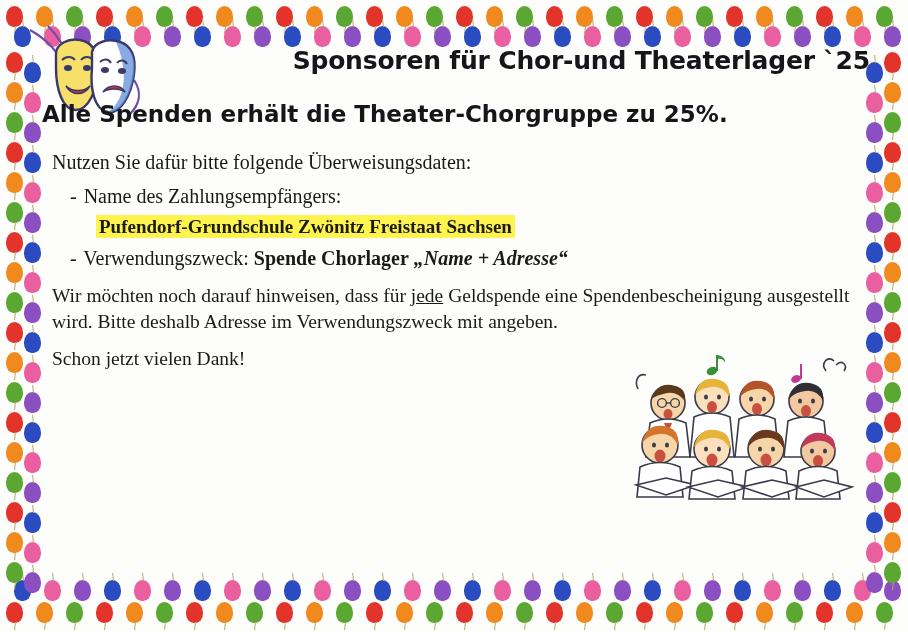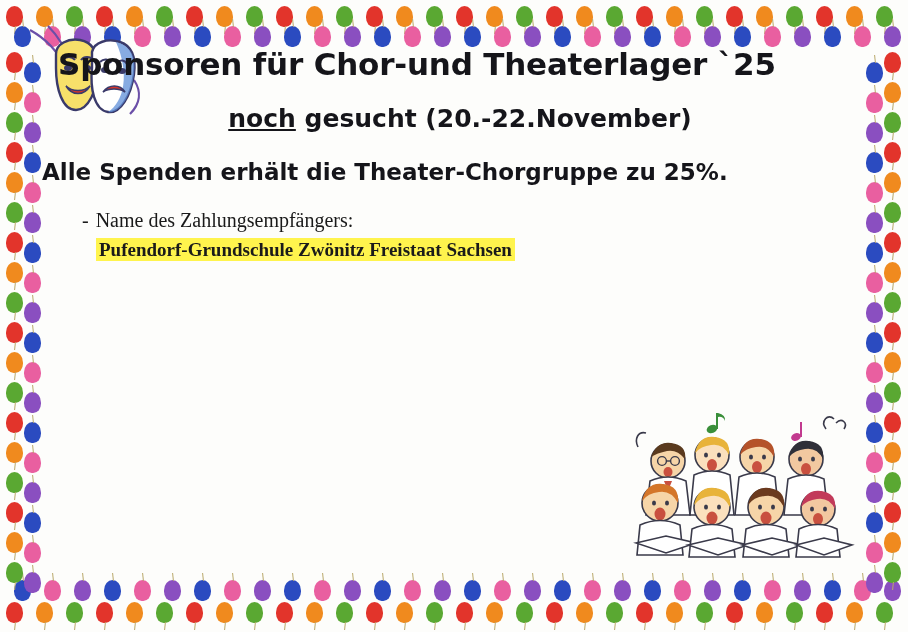--- a/index.html
+++ b/index.html
@@ -56,22 +56,22 @@
     position: absolute;
     left: 40px;
     top: 46px;
     width: 830px;
     height: 530px;
   }
 
   .headline1 {
     font-family: "DejaVu Sans", sans-serif;
     font-weight: bold;
-    font-size: 31px;
-    text-align: left;
+    font-size: 25px;
+    text-align: right;
     letter-spacing: -0.2px;
     margin: 0 0 6px 0;
     padding-left: 18px;
     color: #15151a;
   }
   .headline2 {
     font-family: "DejaVu Sans", sans-serif;
     font-weight: bold;
     font-size: 25px;
     text-align: center;
@@ -97,21 +97,21 @@
     margin-top: 22px;
     font-size: 20px;
     line-height: 1.32;
   }
 
   .line-intro {
     margin: 0 0 8px 12px;
   }
 
   .bullet {
-    margin: 0 0 2px 42px;
+    margin: 0 0 2px 30px;
     text-indent: -16px;
     padding-left: 16px;
   }
   .bullet .dash {
     letter-spacing: 2px;
   }
 
   .hl {
     background: #fff44d;
     font-family: "Liberation Serif", serif;
@@ -392,23 +392,20 @@
       <ellipse cx="87" cy="52" rx="4" ry="3" fill="#3a3a6a"></ellipse>
       <ellipse cx="104" cy="53" rx="4" ry="3" fill="#3a3a6a"></ellipse>
       <path d="M85 74 C91 66, 102 66, 107 74 C101 70, 91 70, 85 74 Z" fill="#d8352a" stroke="#3a3a6a" stroke-width="1.6"></path>
     </svg>
   </div>
 
   <div class="content">
 
     <h1 class="headline1">Sponsoren für Chor-und Theaterlager `25</h1>
 
-    <h2 class="headline2">
-      <span class="u">noch</span><span> gesucht (20.-22.November)</span>
-    </h2>
 
     <h3 class="headline3">Alle Spenden erhält die Theater-Chorgruppe zu 25%.</h3>
 
     <div class="body-block">
 
       <div class="choir">
         <svg viewBox="0 0 240 170" width="240" height="170">
           <g stroke="#3a3a4a" stroke-width="1.6" fill="none">
             <path d="M18 44 C14 36, 18 28, 26 30"></path>
             <path d="M206 26 C200 18, 208 10, 214 16"></path>
@@ -492,31 +489,42 @@
             <path d="M181 104 q4 -18 20 -16 q16 2 14 18 q-6 -12 -18 -10 q-10 1 -16 8z" fill="#c23a5a"></path>
             <ellipse cx="192" cy="106" rx="2" ry="2.6" fill="#3a3a4a"></ellipse>
             <ellipse cx="205" cy="106" rx="2" ry="2.6" fill="#3a3a4a"></ellipse>
             <ellipse cx="198" cy="116" rx="5" ry="6" fill="#c9503f"></ellipse>
             <path d="M179 126 q19 -9 38 0 l3 28 h-44z" fill="#ffffff" stroke="#3a3a4a" stroke-width="1.6"></path>
             <path d="M176 142 l28 -7 l28 7 l-28 10z" fill="#ffffff" stroke="#3a3a4a" stroke-width="1.6"></path>
           </g>
         </svg>
       </div>
 
+      <p class="line-intro">Nutzen Sie dafür bitte folgende Überweisungsdaten:</p>
 
       <p class="bullet">
         <span class="dash">-</span>
         <span>Name des Zahlungsempfängers:</span>
       </p>
 
       <p class="hl-line">
         <span class="hl">Pufendorf-Grundschule Zwönitz Freistaat Sachsen</span>
       </p>
 
 
 
-
-
+      <p class="bullet">
+        <span class="dash">-</span>
+        <span>Verwendungszweck:</span>
+        <span class="purpose-strong">Spende Chorlager</span>
+        <span class="purpose-italic">„Name + Adresse“</span>
+      </p>
+
+      <p class="para">
+        <span>Wir möchten noch darauf hinweisen, dass für </span><span class="u">jede</span><span> Geldspende eine Spendenbescheinigung ausgestellt wird. Bitte deshalb Adresse im Verwendungszweck mit angeben.</span>
+      </p>
+
+      <p class="thanks">Schon jetzt vielen Dank!</p>
 
 
     </div>
   </div>
 </div>
 
 </body></html>

